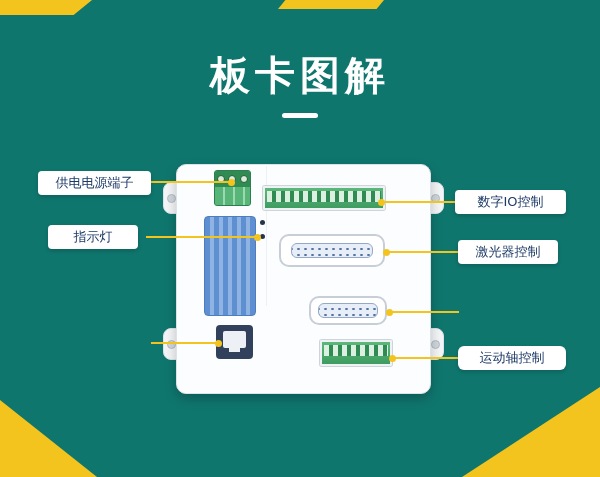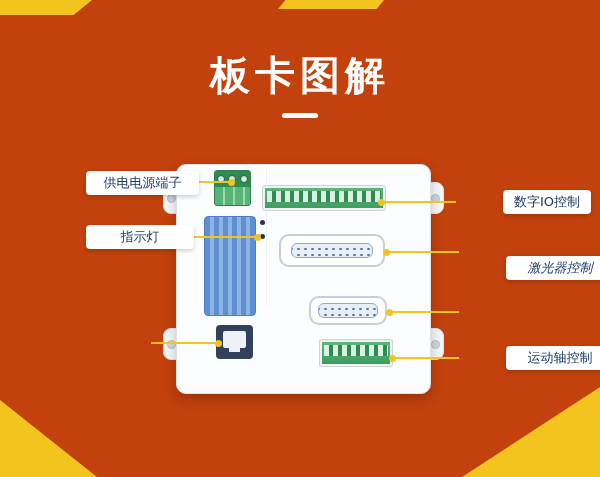--- a/index.html
+++ b/index.html
@@ -4,21 +4,21 @@
 <style>
   html, body { margin: 0; padding: 0; }
   body {
     font-family: "DejaVu Sans", "Liberation Sans", sans-serif;
     background: #0e4fa3;
   }
   .stage {
     position: relative;
     width: 600px;
     height: 477px;
-    background: #c2410c;
+    background: #0f766e;
     overflow: hidden;
   }
 
   
   .deco { position: absolute; background: #f4c41e; }
   .deco-tl { left: 0; top: 0; width: 92px; height: 15px;
              clip-path: polygon(0 0, 100% 0, 80% 100%, 0 100%); }
   .deco-tm { left: 278px; top: 0; width: 106px; height: 9px;
              clip-path: polygon(7% 0, 100% 0, 93% 100%, 0 100%); }
   .deco-bl { left: 0; bottom: 0; width: 97px; height: 77px;
@@ -153,29 +153,29 @@
   .d-io    { left: 378px; top: 199px; }
   .d-laser { left: 383px; top: 249px; }
   .d-galvo { left: 386px; top: 309px; }
   .d-axis  { left: 389px; top: 355px; }
 
   .callout {
     position: absolute; height: 24px; background: #ffffff; border-radius: 4px;
     display: flex; align-items: center; justify-content: center;
     font-size: 13px; color: #1c3a66; z-index: 6;
     box-shadow: 0 2px 4px rgba(0,0,0,0.18);
-    box-sizing: border-box; white-space: nowrap; margin-left: 48px;
+    box-sizing: border-box; white-space: nowrap;
   }
   .c-power { left: 38px;  top: 171px; width: 113px; }
-  .c-led   { left: 38px;  top: 225px; width: 108px; }
+  .c-led   { left: 48px;  top: 225px; width: 90px; }
   .c-net   { left: 35px;  top: 331px; width: 117px; }
-  .c-io    { left: 455px; top: 190px; width: 88px; }
-  .c-laser { left: 458px; top: 256px; width: 108px; font-style: italic; }
+  .c-io    { left: 455px; top: 190px; width: 111px; }
+  .c-laser { left: 458px; top: 240px; width: 100px; }
   .c-galvo { left: 458px; top: 300px; width: 108px; }
-  .c-axis  { left: 458px; top: 346px; width: 108px; }
+  .c-axis  { left: 458px; top: 346px; width: 108px; border-radius: 6px; }
 </style>
 </head>
 <body>
 
 <div class="stage">
 
   <div class="deco deco-tl"></div>
   <div class="deco deco-tm"></div>
   <div class="deco deco-bl"></div>
   <div class="deco deco-br"></div>

